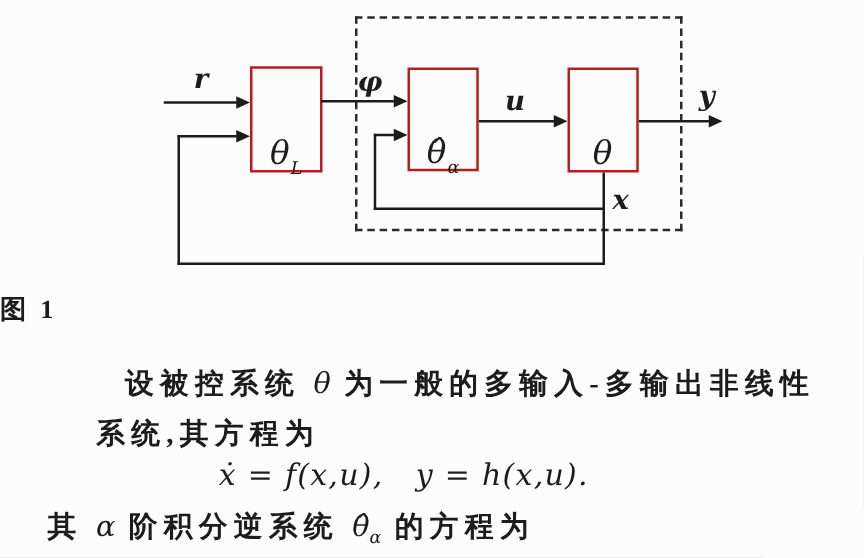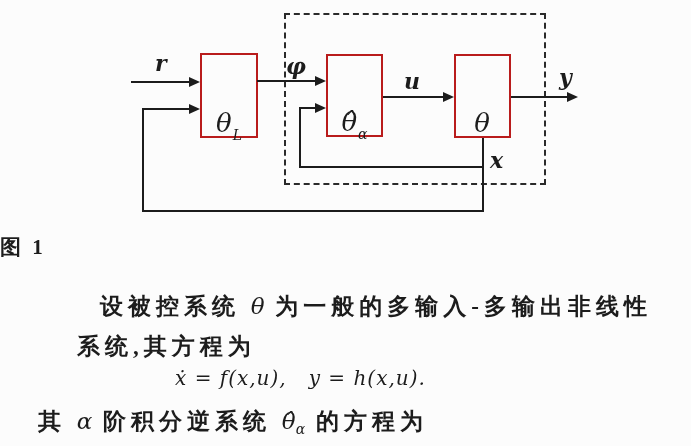--- a/index.html
+++ b/index.html
@@ -56,21 +56,21 @@
     letter-spacing:3px;font-weight:700;
   }
   .cjk{
     position:absolute;font-size:23px;line-height:1.18;
     letter-spacing:5px;font-weight:600;white-space:pre;
   }
   .mathv{font-family:"DejaVu Serif", serif;font-style:italic;font-weight:500;letter-spacing:0;}
   .equation{
     position:absolute;left:175px;top:368px;
     font-family:"DejaVu Serif", serif;
-    font-style:italic;font-size:20px;line-height:1;
+    font-style:italic;font-size:24px;line-height:1;
     white-space:pre;letter-spacing:1px;
   }
   .sub-inline{font-size:14px;display:inline-block;transform:translateY(5px);letter-spacing:0;}
 </style>
 </head>
 <body>
 
 <div class="page">
 
   <div class="diagram">

